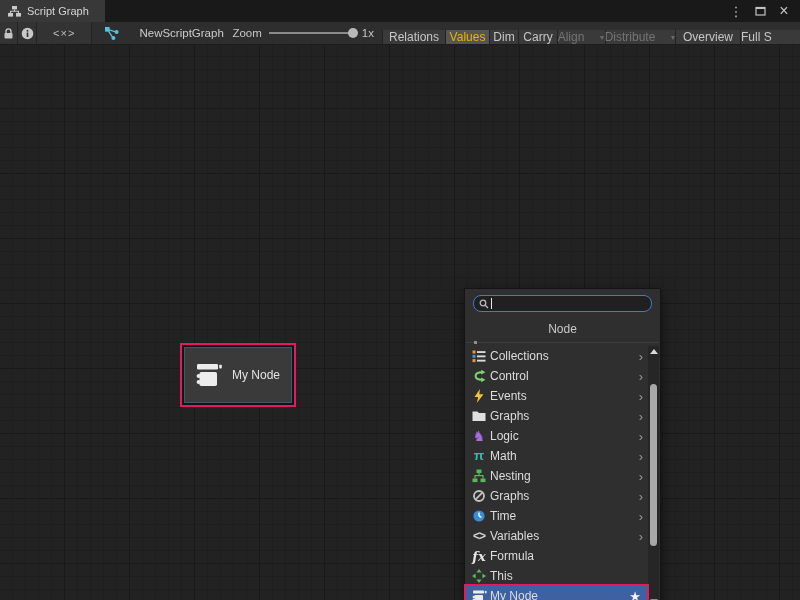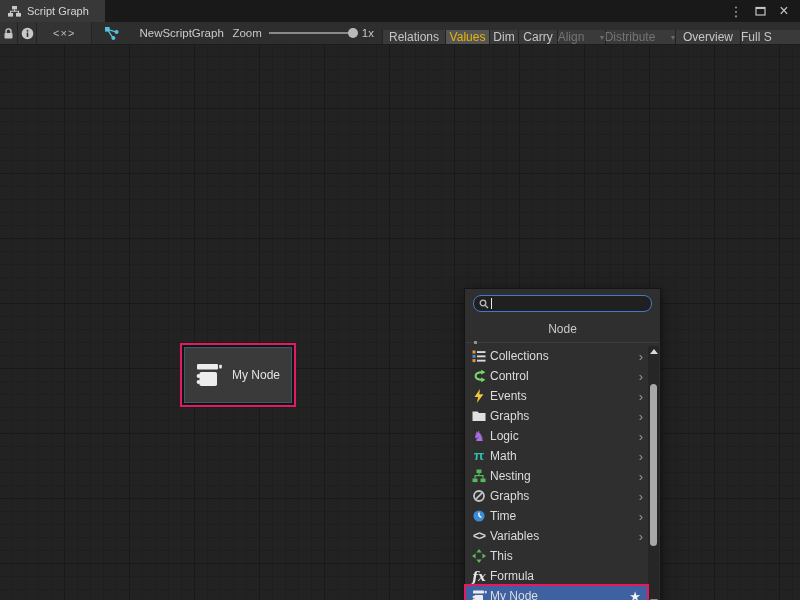--- a/index.html
+++ b/index.html
@@ -332,34 +332,34 @@
           <span class="chev">›</span>
         </div>
 
         <div class="frow">
           <span class="ricon g-vars">&lt;&gt;</span>
           <span>Variables</span>
           <span class="chev">›</span>
         </div>
 
         <div class="frow">
+          <span class="ricon g-fx">fx</span>
+          <span>Formula</span>
+        </div>
+
+        <div class="frow">
           <span class="ricon">
             <svg width="14" height="14" viewBox="0 0 14 14">
               <polygon points="7,0 9.6,3.6 4.4,3.6" fill="#5cb85c"></polygon>
               <polygon points="14,7 10.4,9.6 10.4,4.4" fill="#5cb85c"></polygon>
               <polygon points="7,14 4.4,10.4 9.6,10.4" fill="#5cb85c"></polygon>
               <polygon points="0,7 3.6,4.4 3.6,9.6" fill="#5cb85c"></polygon>
             </svg>
           </span>
           <span>This</span>
-        </div>
-
-        <div class="frow">
-          <span class="ricon g-fx">fx</span>
-          <span>Formula</span>
         </div>
 
         <div class="frow selected">
           <span class="ricon">
             <svg width="15" height="14" viewBox="0 0 15 14">
               <rect x="1" y="1.5" width="11" height="3" rx="0.8" fill="#ececec"></rect>
               <rect x="12.8" y="1.9" width="1.8" height="2.4" fill="#ececec"></rect>
               <rect x="2.4" y="6" width="8.6" height="7" rx="1" fill="#ececec"></rect>
               <circle cx="1.8" cy="8" r="1.2" fill="#ececec"></circle>
               <circle cx="1.8" cy="11" r="1.2" fill="#ececec"></circle>

